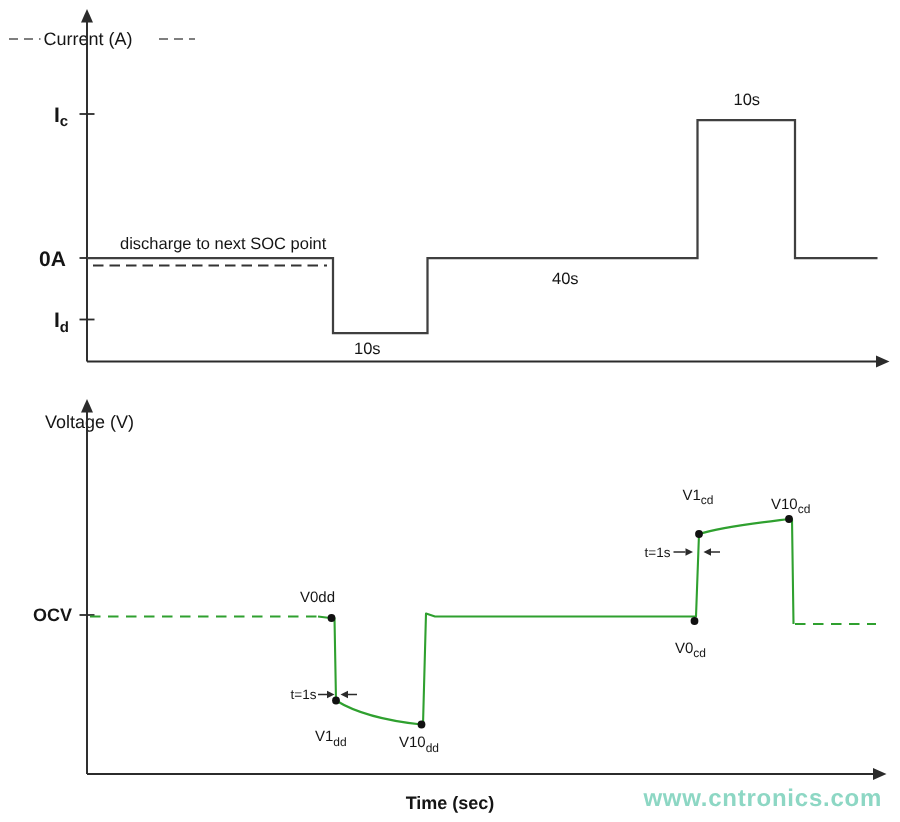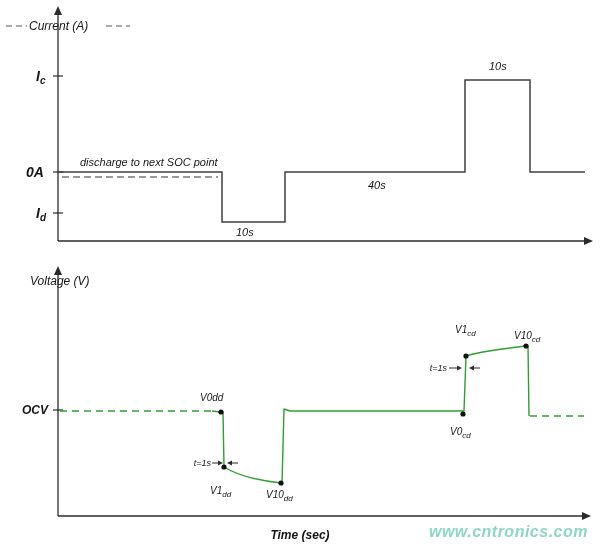--- a/index.html
+++ b/index.html
@@ -1,16 +1,16 @@
 <!DOCTYPE html>
 <html><head>
 <meta charset="utf-8">
 <style>
   html,body{margin:0;padding:0;background:#ffffff;}
-  .canvas{position:relative;width:600px;height:548px;background:#ffffff;overflow:hidden;font-style:italic;}
+  .canvas{position:relative;width:600px;height:548px;background:#ffffff;overflow:hidden;}
   svg{display:block;}
   text{fill:#151515;font-family:"Liberation Sans","DejaVu Sans",sans-serif;}
   .axis{stroke:#2b2b2b;stroke-width:1.3;fill:none;}
   .tick{stroke:#2b2b2b;stroke-width:1.2;}
   .arrowhead{fill:#2b2b2b;stroke:none;}
   .wave{stroke:#3f3f3f;stroke-width:1.5;fill:none;stroke-linejoin:miter;}
   .dash-note{stroke:#333333;stroke-width:1.2;fill:none;stroke-dasharray:7 4;}
   .decor-dash{stroke:#555555;stroke-width:1;fill:none;stroke-dasharray:6 4;}
   .vcurve{stroke:#2fa02f;stroke-width:1.4;fill:none;stroke-linejoin:round;}
   .vdash{stroke:#2fa02f;stroke-width:1.4;fill:none;stroke-dasharray:7 5;}

